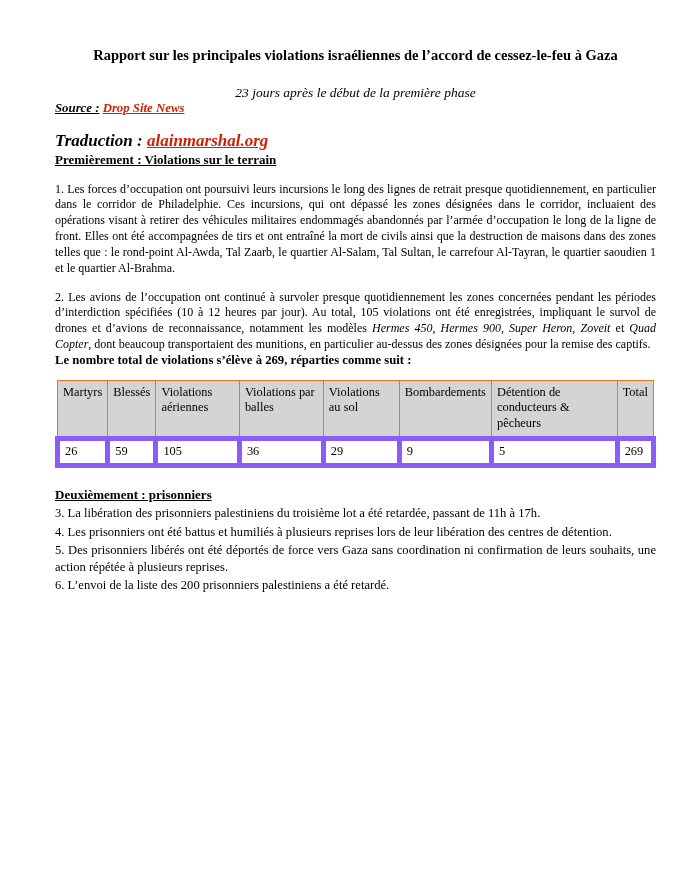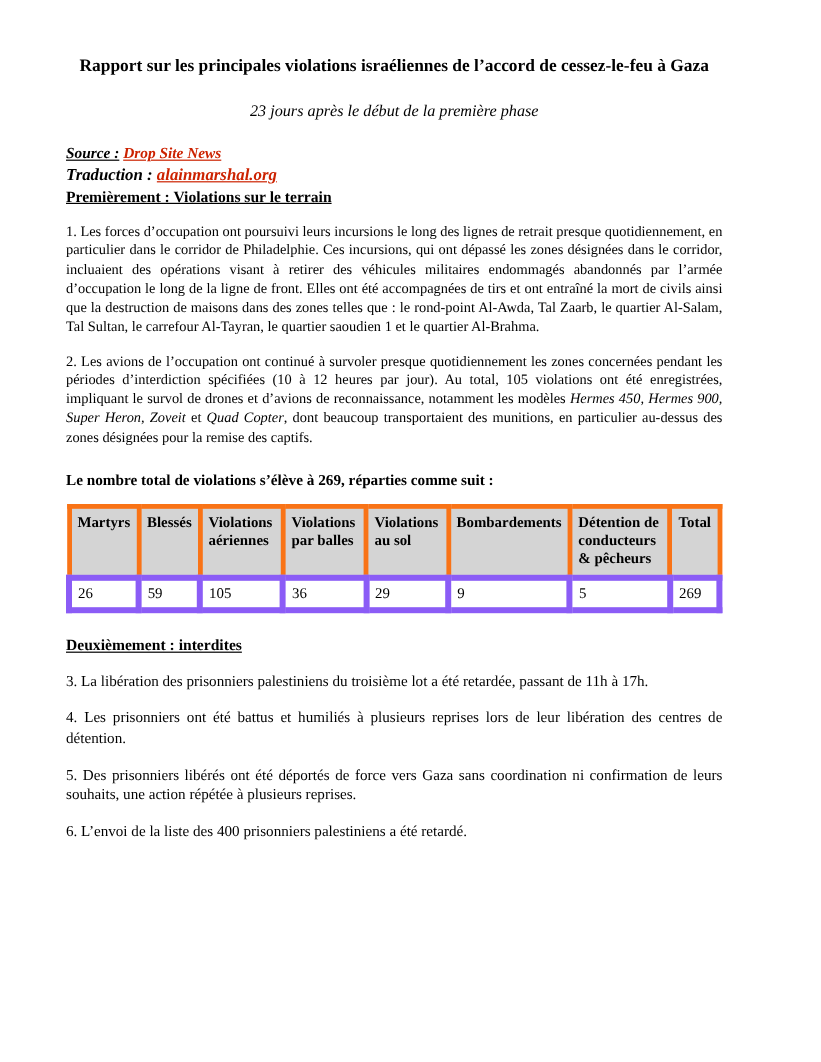--- a/index.html
+++ b/index.html
@@ -10,21 +10,21 @@
     width: 684px;
     height: 885px;
     background: #ffffff;
     font-family: "Liberation Serif", serif;
     color: #000000;
   }
   .page {
     box-sizing: border-box;
     width: 684px;
     height: 885px;
-    padding: 46px 82px 20px 55px;
+    padding: 46px 28px 20px 55px;
     position: relative;
   }
   .doc-title {
     font-size: 14.5px;
     font-weight: bold;
     text-align: center;
     line-height: 1.35;
     margin: 0 10px 0 10px;
   }
   .subtitle {
@@ -35,38 +35,37 @@
   }
   .date-line {
     text-align: right;
     font-size: 12.8px;
     font-style: italic;
     font-weight: bold;
     text-decoration: underline;
     margin-top: 21px;
   }
   .source-line {
-    margin-top: 20px;
     font-size: 12.8px;
     font-style: italic;
     font-weight: bold;
   }
   .source-line .lbl {
     text-decoration: underline;
     color: #000;
   }
   .link {
     color: #cc2200;
     text-decoration: underline;
     font-style: italic;
     font-weight: bold;
   }
   .trad-line {
-    margin-top: 3px;
-    font-size: 14px;
+    margin-top: 15px;
+    font-size: 17px;
     font-style: italic;
     font-weight: bold;
   }
   .section-head {
     margin-top: 1px;
     font-size: 13px;
     font-weight: bold;
     text-decoration: underline;
   }
   p.body {
@@ -75,34 +74,33 @@
     line-height: 1.32;
     margin: 13px 0 0 0;
   }
   p.body.first {
     margin-top: 14px;
   }
   .ital {
     font-style: italic;
   }
   .total-line {
-    margin-top: 20px;
     font-size: 12.7px;
     font-weight: bold;
   }
   table.stats {
     margin-top: 12px;
     border-collapse: collapse;
     width: 100%;
     font-size: 12.4px;
   }
   table.stats th {
-    border: 4px solid #f97316;
+    border: 1px solid #f97316;
     background: #d4d4d4;
-    font-weight: bold;
+    font-weight: normal;
     text-align: left;
     vertical-align: top;
     padding: 4px 5px 5px 5px;
     line-height: 1.24;
   }
   table.stats td {
     border: 5px solid #8b5cf6;
     text-align: left;
     vertical-align: top;
     padding: 3px 5px 4px 5px;
@@ -110,21 +108,21 @@
   .section-head2 {
     margin-top: 19px;
     font-size: 13px;
     font-weight: bold;
     text-decoration: underline;
   }
   p.item {
     font-size: 12.6px;
     text-align: justify;
     line-height: 1.32;
-    margin: 14px 0 0 0;
+    margin: 2px 0 0 0;
   }
 </style>
 </head>
 <body>
 
 <div class="page">
 
   <div class="doc-title">Rapport sur les principales violations israéliennes de l’accord de cessez-le-feu à Gaza</div>
 
   <div class="subtitle">23 jours après le début de la première phase</div>
@@ -168,20 +166,20 @@
         <td>105</td>
         <td>36</td>
         <td>29</td>
         <td>9</td>
         <td>5</td>
         <td>269</td>
       </tr>
     </tbody>
   </table>
 
-  <div class="section-head2">Deuxièmement : interdites</div>
+  <div class="section-head2">Deuxièmement : prisonniers</div>
 
   <p class="item">3. La libération des prisonniers palestiniens du troisième lot a été retardée, passant de 11h à 17h.</p>
   <p class="item">4. Les prisonniers ont été battus et humiliés à plusieurs reprises lors de leur libération des centres de détention.</p>
   <p class="item">5. Des prisonniers libérés ont été déportés de force vers Gaza sans coordination ni confirmation de leurs souhaits, une action répétée à plusieurs reprises.</p>
-  <p class="item">6. L’envoi de la liste des 400 prisonniers palestiniens a été retardé.</p>
+  <p class="item">6. L’envoi de la liste des 200 prisonniers palestiniens a été retardé.</p>
 
 </div>
 
 </body></html>

